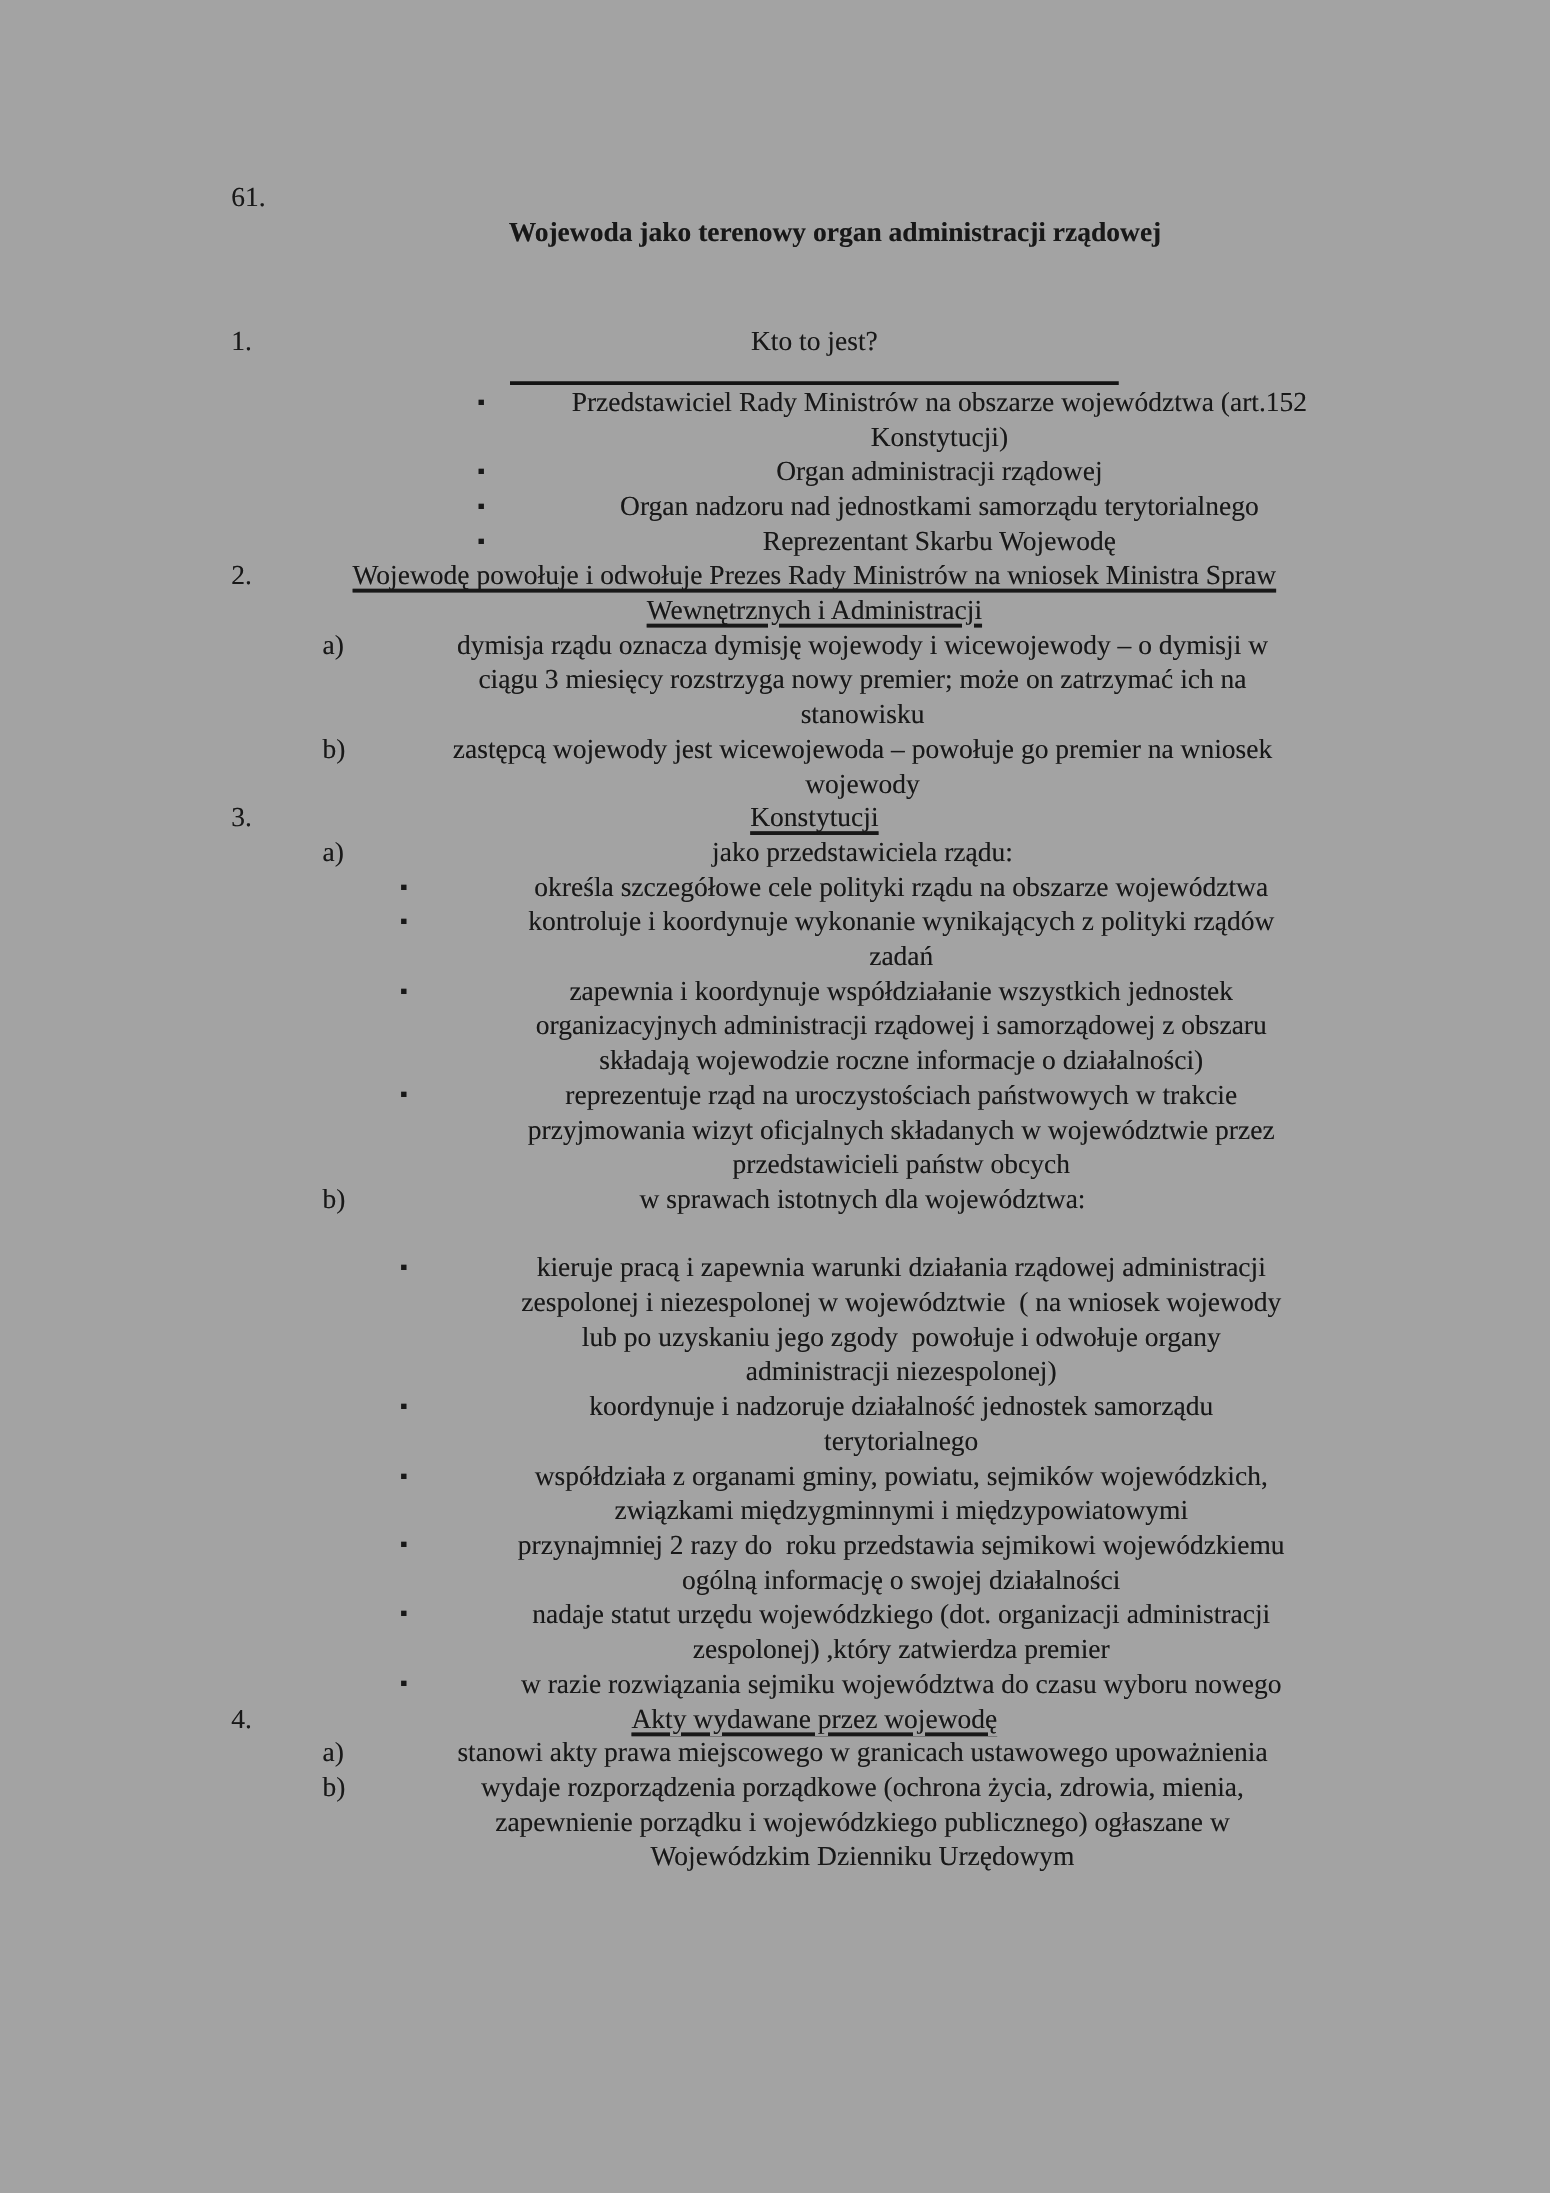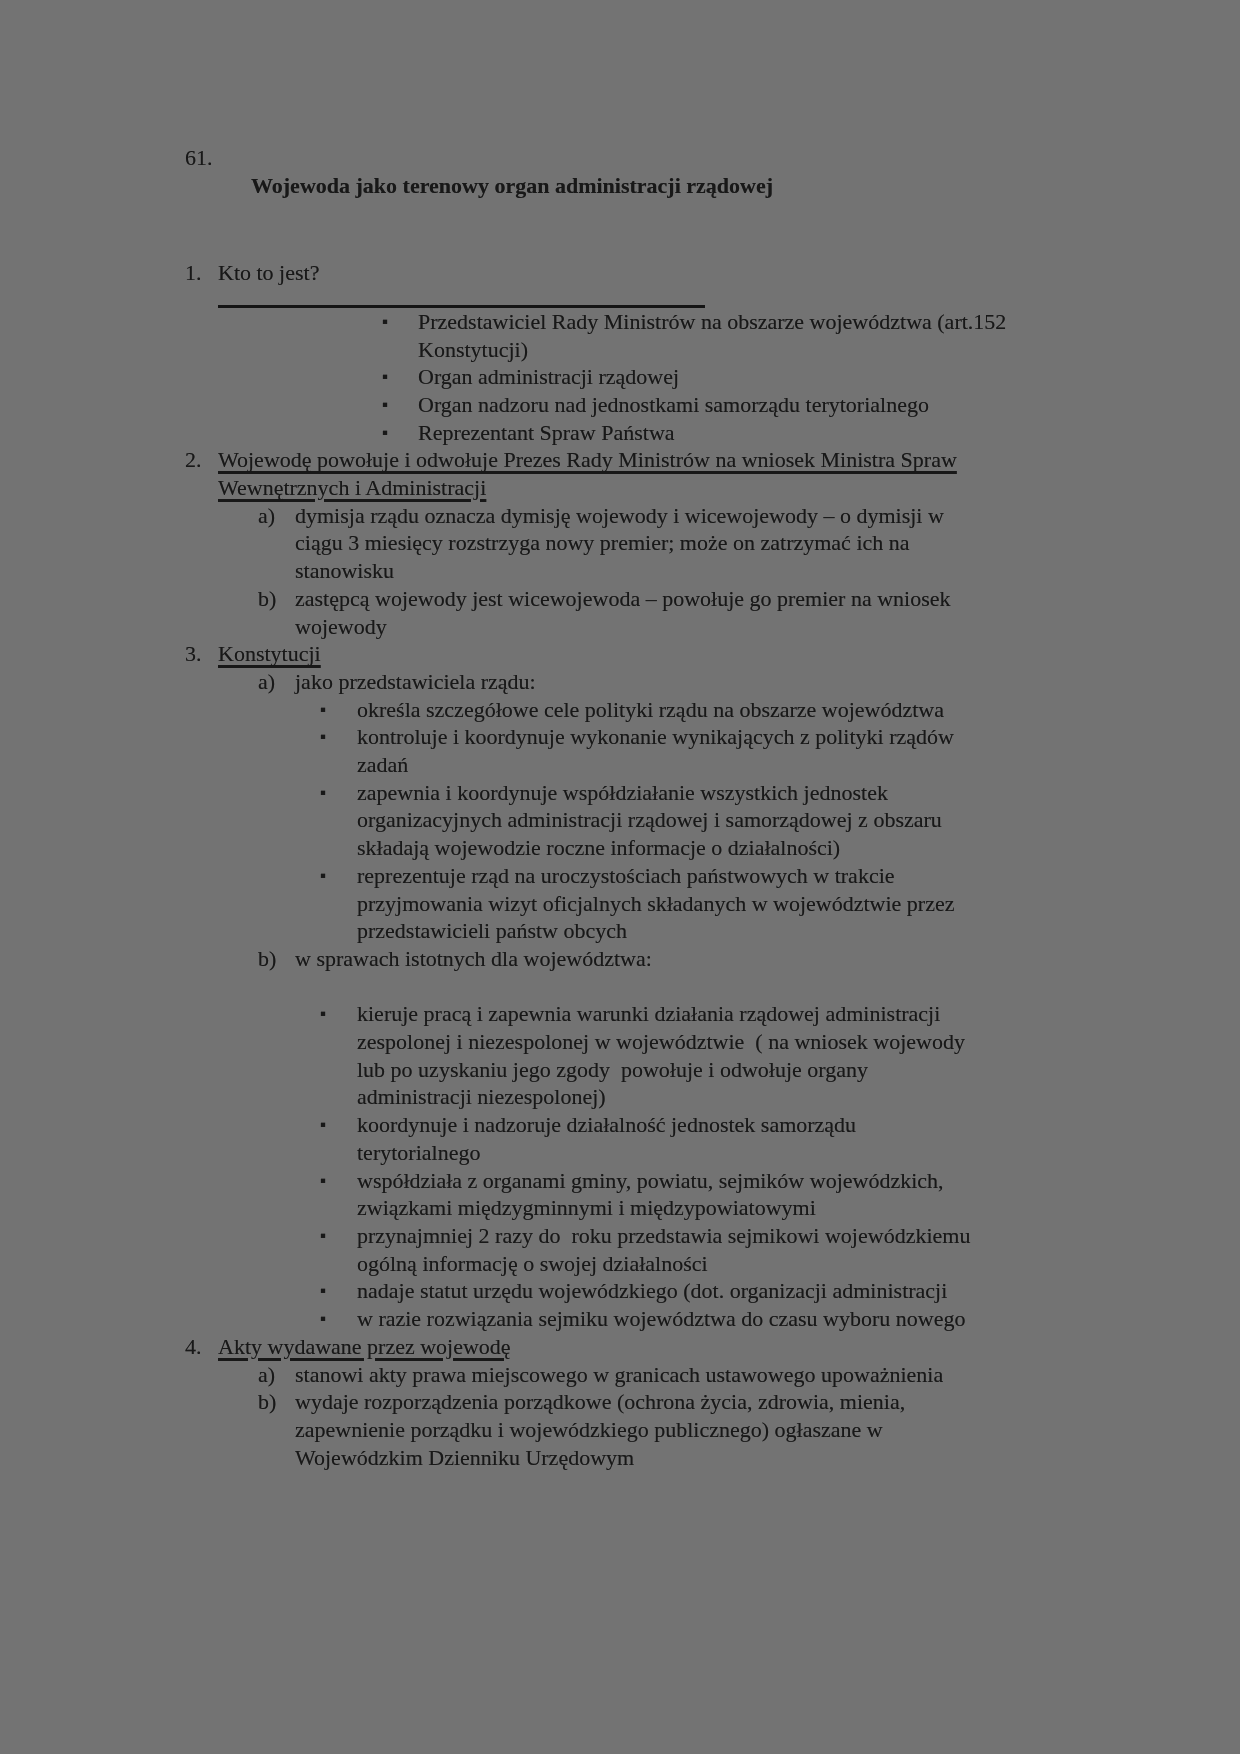--- a/index.html
+++ b/index.html
@@ -1,27 +1,28 @@
 <!DOCTYPE html>
 <html><head>
 <meta charset="utf-8">
 <style>
   html, body { margin: 0; padding: 0; background: #e9e9e9; }
   .page {
     position: relative;
     width: 1240px;
     height: 1754px;
     margin: 0 auto;
-    background: #737373;
+    background: #a3a3a3;
     color: #181818;
     font-family: "Liberation Serif", "DejaVu Serif", serif;
     font-size: 22px;
     line-height: 27.7px;
     overflow: hidden;
     text-shadow: 0 0 0.5px rgba(20,20,20,0.45);
+    text-align: center;
   }
   .content {
     position: absolute;
     left: 185px;
     top: 144px;
     width: 900px;
   }
   .line { position: relative; white-space: pre; }
   .marker { position: absolute; top: 0; }
 
@@ -69,21 +70,21 @@
             <div class="line indent-b2"><span class="marker marker-b2 bullet-glyph">▪</span><span>Przedstawiciel Rady Ministrów na obszarze województwa (art.152</span></div>
             <div class="line indent-b2"><span>Konstytucji)</span></div>
           </div>
           <div>
             <div class="line indent-b2"><span class="marker marker-b2 bullet-glyph">▪</span><span>Organ administracji rządowej</span></div>
           </div>
           <div>
             <div class="line indent-b2"><span class="marker marker-b2 bullet-glyph">▪</span><span>Organ nadzoru nad jednostkami samorządu terytorialnego</span></div>
           </div>
           <div>
-            <div class="line indent-b2"><span class="marker marker-b2 bullet-glyph">▪</span><span>Reprezentant Spraw Państwa</span></div>
+            <div class="line indent-b2"><span class="marker marker-b2 bullet-glyph">▪</span><span>Reprezentant Skarbu Wojewodę</span></div>
           </div>
         </div>
         <div>
           <div class="line indent-head"><span class="marker marker-head">2.</span><span class="u">Wojewodę powołuje i odwołuje Prezes Rady Ministrów na wniosek Ministra Spraw</span></div>
           <div class="line indent-head"><span class="u">Wewnętrznych i Administracji</span></div>
           <div>
             <div class="line indent-letter"><span class="marker marker-letter">a)</span><span>dymisja rządu oznacza dymisję wojewody i wicewojewody – o dymisji w</span></div>
             <div class="line indent-letter"><span>ciągu 3 miesięcy rozstrzyga nowy premier; może on zatrzymać ich na</span></div>
             <div class="line indent-letter"><span>stanowisku</span></div>
           </div>
@@ -131,20 +132,21 @@
           <div>
             <div class="line indent-b3"><span class="marker marker-b3 bullet-glyph">▪</span><span>współdziała z organami gminy, powiatu, sejmików wojewódzkich,</span></div>
             <div class="line indent-b3"><span>związkami międzygminnymi i międzypowiatowymi</span></div>
           </div>
           <div>
             <div class="line indent-b3"><span class="marker marker-b3 bullet-glyph">▪</span><span>przynajmniej 2 razy do  roku przedstawia sejmikowi wojewódzkiemu</span></div>
             <div class="line indent-b3"><span>ogólną informację o swojej działalności</span></div>
           </div>
           <div>
             <div class="line indent-b3"><span class="marker marker-b3 bullet-glyph">▪</span><span>nadaje statut urzędu wojewódzkiego (dot. organizacji administracji</span></div>
+            <div class="line indent-b3"><span>zespolonej) ,który zatwierdza premier</span></div>
           </div>
           <div>
             <div class="line indent-b3"><span class="marker marker-b3 bullet-glyph">▪</span><span>w razie rozwiązania sejmiku województwa do czasu wyboru nowego</span></div>
           </div>
         </div>
         <div>
           <div class="line indent-head"><span class="marker marker-head">4.</span><span class="u">Akty wydawane przez wojewodę</span></div>
           <div>
             <div class="line indent-letter"><span class="marker marker-letter">a)</span><span>stanowi akty prawa miejscowego w granicach ustawowego upoważnienia</span></div>
           </div>

